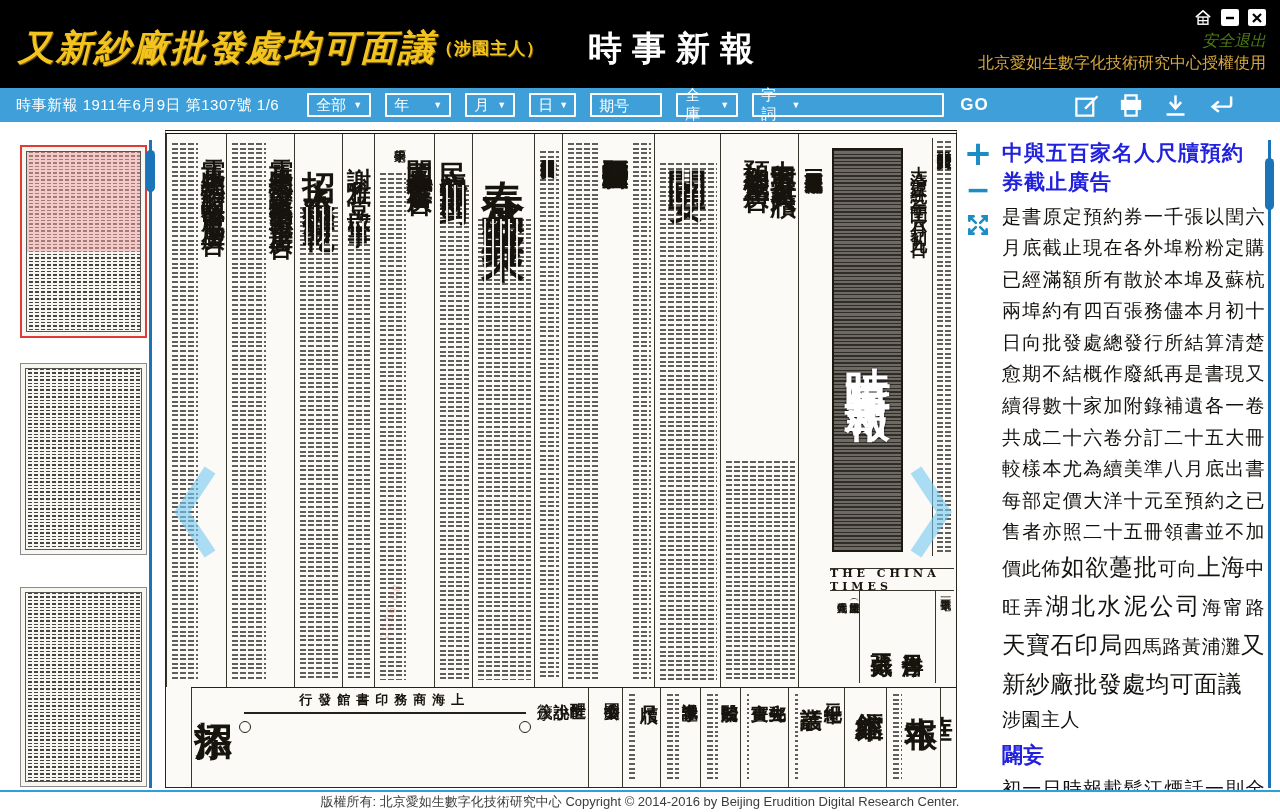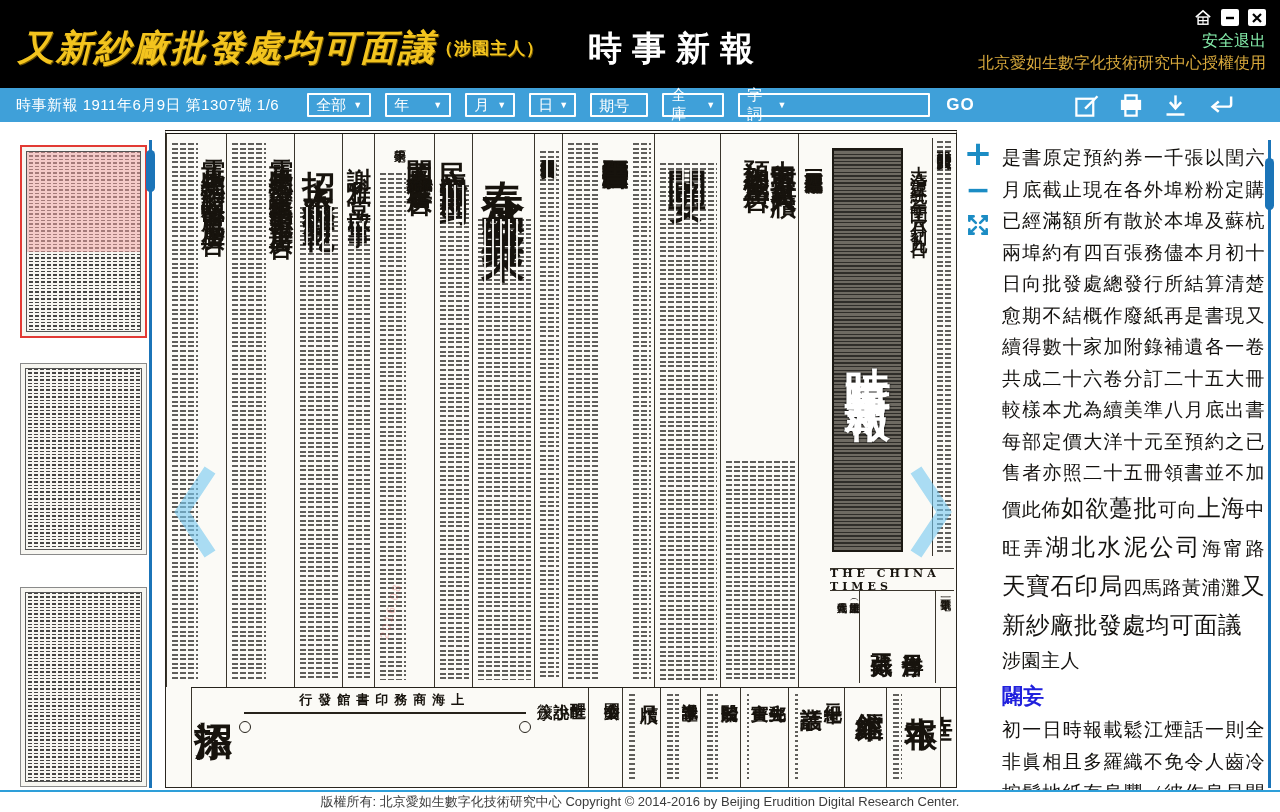--- a/index.html
+++ b/index.html
@@ -12,21 +12,21 @@
   .logo { position:absolute; left:18px; top:24px; color:#f3c41e;
           font-family:"DejaVu Serif", serif; font-weight:700; font-size:36px;
           letter-spacing:2px; text-shadow:1px 1px 0 #6d5200; font-style:italic; }
   .logo-suffix { font-size:17px; font-style:normal; letter-spacing:1px; vertical-align:6px; }
   .paper-title { position:absolute; left:588px; top:26px; color:#fff;
           font-family:"DejaVu Serif", serif; font-weight:700; font-size:34px; letter-spacing:10px; }
   .win-controls { position:absolute; right:14px; top:9px; display:flex; gap:9px; }
   .win-btn { width:18px; height:17px; display:flex; align-items:center; justify-content:center; cursor:pointer; }
   .win-btn.solid { background:#fff; border-radius:2px; }
   .hdr-right { position:absolute; right:14px; top:30px; text-align:right; color:#dfae3c; font-size:16px; line-height:22px; }
-  .safe-exit { color:#86efac; cursor:pointer; }
+  .safe-exit { color:#4d7c0f; cursor:pointer;font-style:italic; }
   .auth-line { color:#d8a93c; }
 
   
   .toolbar { position:absolute; left:0; top:88px; width:1280px; height:34px; background:#3fa0d9;
              display:flex; align-items:center; padding:0 16px; color:#fff; }
   .tb-info { font-size:15px; letter-spacing:.5px; white-space:nowrap; }
   .filters { display:flex; align-items:center; gap:14px; margin-left:28px; }
   .fbox { height:24px; border:2px solid #fff; border-radius:1px; display:flex; align-items:center;
           padding:0 7px; font-size:15px; gap:6px; cursor:pointer; background:transparent; color:#fff; }
   .fbox .caret { font-size:9px; margin-left:auto; }
@@ -153,21 +153,21 @@
           <span class="caret">▼</span>
         </div>
       <div class="fbox" style="width:50px">
           <span>月</span>
           <span class="caret">▼</span>
         </div>
       <div class="fbox" style="width:47px">
           <span>日</span>
           <span class="caret">▼</span>
         </div>
-      <div class="fbox" style="width:58px">
+      <div class="fbox" style="width:72px">
           <input placeholder="期号" style="">
         </div>
       <div class="fbox" style="width:62px">
           <span>全庫</span>
           <span class="caret">▼</span>
         </div>
       <div class="fbox" style="width:192px">
           <span>字詞</span>
           <span class="caret" style="margin-left:2px">▼</span>
           <input style="">
@@ -389,20 +389,21 @@
     <div class="zoom-btn" style="font-size:30px">−</div>
     <svg width="26" height="26" viewBox="0 0 24 24" fill="none" stroke="#1b8cc4" stroke-width="2.4" stroke-linecap="round">
       <path d="M10 10 L4 4 M4 8 V4 H8"></path>
         <path d="M14 10 L20 4 M16 4 H20 V8"></path>
       <path d="M10 14 L4 20 M4 16 V20 H8"></path>
         <path d="M14 14 L20 20 M20 16 V20 H16"></path>
     </svg>
   </div>
 
   <div class="panel">
+    <div class="t-title">中與五百家名人尺牘預約券截止廣告</div>
     <div class="t-body"><span>是書原定預約券一千張以閏六月底截止現在各外埠粉粉定購已經滿額所有散於本埠及蘇杭兩埠約有四百張務儘本月初十日向批發處總發行所結算清楚愈期不結概作廢紙再是書現又續得數十家加附錄補遺各一卷共成二十六卷分訂二十五大冊較樣本尤為續美準八月底出書每部定價大洋十元至預約之已售者亦照二十五冊領書並不加價此佈</span><span class="t-big">如欲躉批</span><span>可向</span><span class="t-big">上海</span><span>中旺弄</span><span class="t-big">湖北水泥公司</span><span>海甯路</span><span class="t-big">天寶石印局</span><span>四馬路黃浦灘</span><span class="t-big">又新紗廠批發處均可面議</span><br><span>涉園主人</span></div>
     <div class="t-head2">闢妄</div>
     <div class="t-body">初一日時報載鬆江煙話一則全非眞相且多羅織不免令人齒冷按鬆地紙有阜豐（彼作阜昌開口便誤）係鄙人姨夫周君所設舊有牌照報告禁煙公所調查員認可遷移從無頂替接開之說此可訪可查者鄙人與迎鶴樓壁隣排日在茶肆啜茗念七之役韓君以贊友至因係素識略與招呼而已試問唧唧噥噥之</div>
   </div>
   <div class="vscroll" style="left:1268px; top:140px; height:648px"></div>
   <div class="vscroll-thumb" style="left:1265px; top:158px; height:52px"></div>
 
   <div class="footer">
     <span>版權所有: 北京愛如生數字化技術研究中心 Copyright © 2014-2016 by Beijing Erudition Digital Research Center.</span>
   </div>

